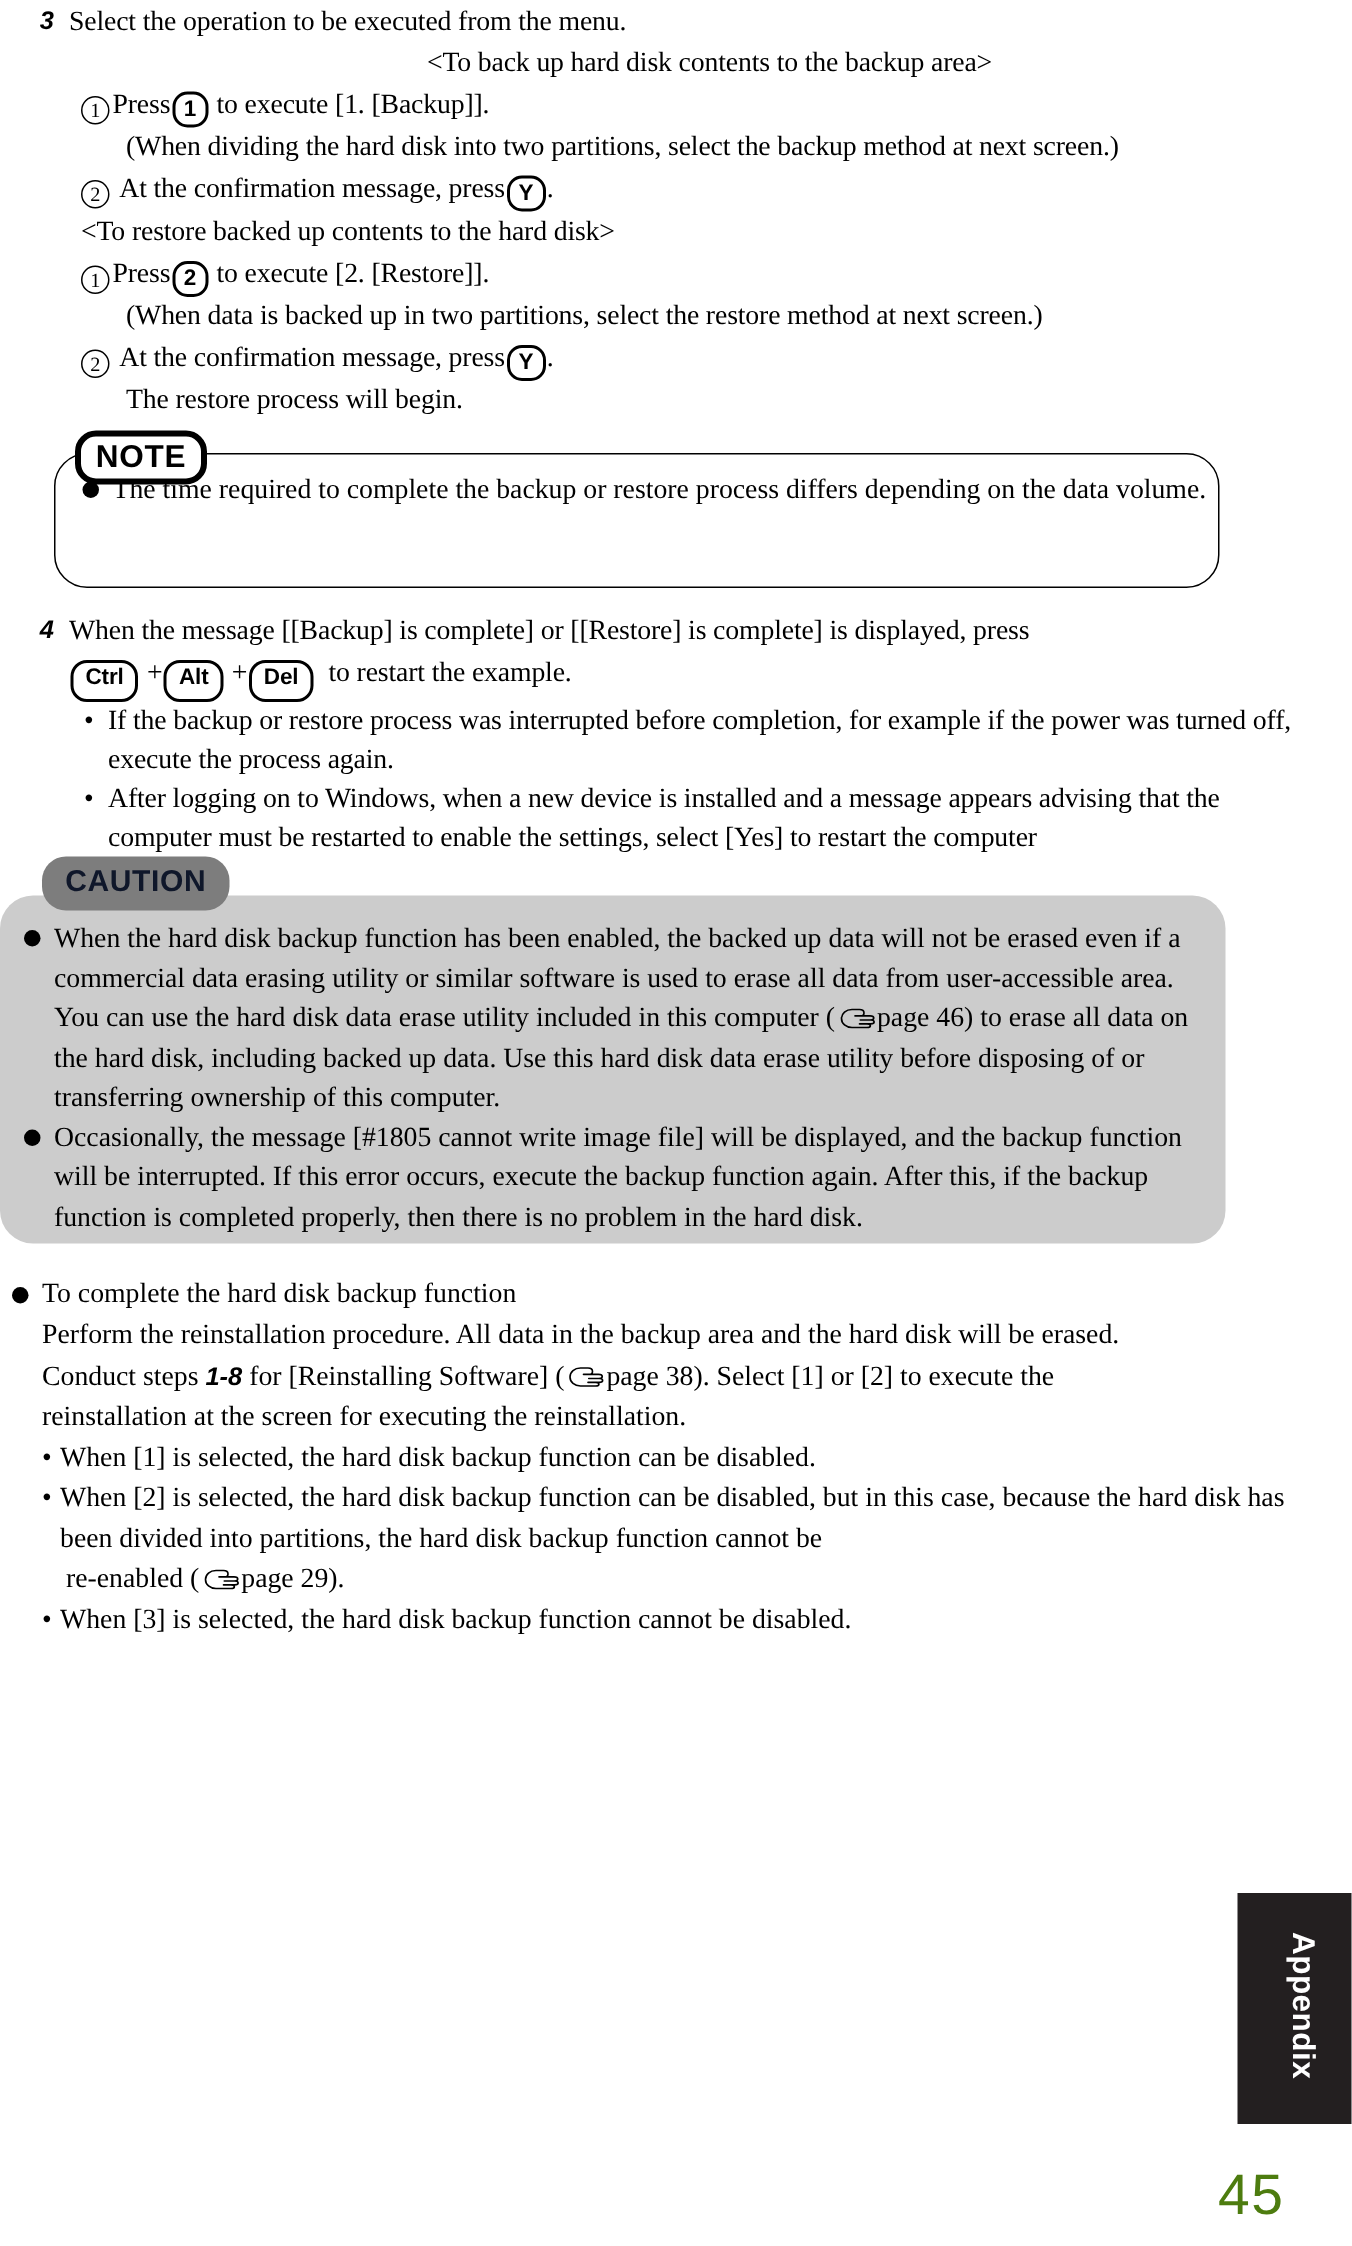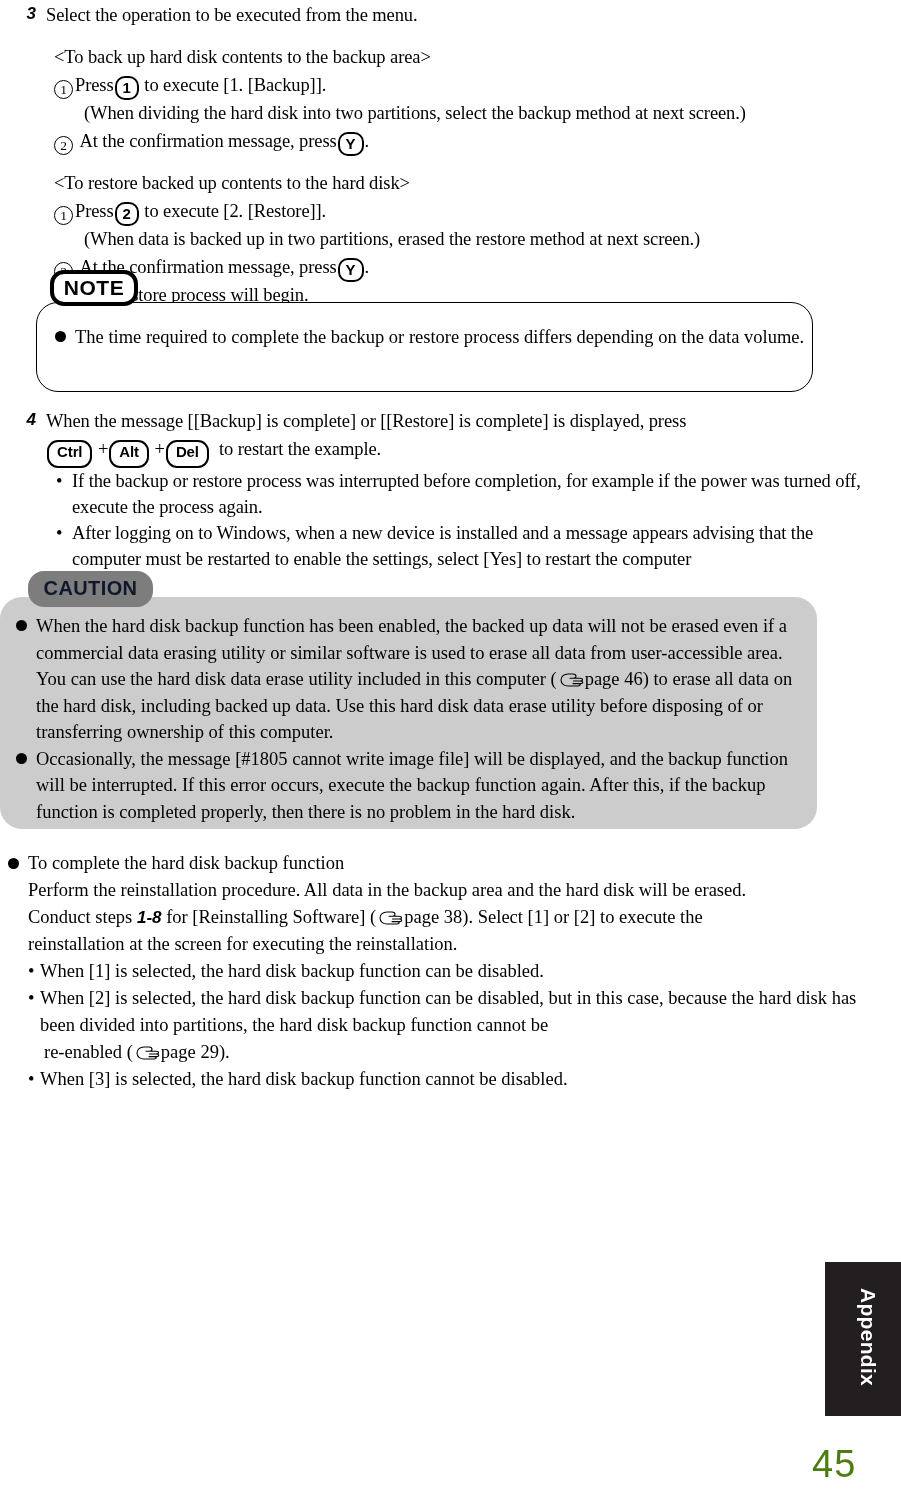--- a/index.html
+++ b/index.html
@@ -209,49 +209,49 @@
 <body>
 
 <div class="page">
 
   <div class="step" style="left:12px; top:2px; width:880px;">
     <div class="step-num">3</div>
     <div class="step-body body-txt">
 
       <div class="line">Select the operation to be executed from the menu.</div>
 
-      <div class="line ind-1" style="margin-top:16px;">&lt;To back up hard disk contents to the backup area&gt;</div>
+      <div class="line ind-1" style="margin-top:1px;text-align:center;">&lt;To back up hard disk contents to the backup area&gt;</div>
 
       <div class="line ind-1" style="margin-top:2px;">
         <span class="circnum">1</span><span>Press</span><span class="key narrow">1</span>&nbsp;<span>to execute [1. [Backup]].</span>
       </div>
       <div class="line ind-2">(When dividing the hard disk into two partitions, select the backup method at next screen.)</div>
 
       <div class="line ind-1" style="margin-top:2px;">
         <span class="circnum">2</span>&nbsp;<span>At the confirmation message, press</span><span class="key narrow">Y</span><span>.</span>
       </div>
 
-      <div class="line ind-1" style="margin-top:14px;">&lt;To restore backed up contents to the hard disk&gt;</div>
+      <div class="line ind-1" style="margin-top:1px;">&lt;To restore backed up contents to the hard disk&gt;</div>
 
       <div class="line ind-1" style="margin-top:2px;">
         <span class="circnum">1</span><span>Press</span><span class="key narrow">2</span>&nbsp;<span>to execute [2. [Restore]].</span>
       </div>
-      <div class="line ind-2">(When data is backed up in two partitions, erased the restore method at next screen.)</div>
+      <div class="line ind-2">(When data is backed up in two partitions, select the restore method at next screen.)</div>
 
       <div class="line ind-1" style="margin-top:2px;">
         <span class="circnum">2</span>&nbsp;<span>At the confirmation message, press</span><span class="key narrow">Y</span><span>.</span>
       </div>
       <div class="line ind-2">The restore process will begin.</div>
 
     </div>
   </div>
 
   <div class="note-box" style="left:36px; top:302px; width:777px; height:90px;"></div>
-  <div class="note-badge" style="left:50px; top:270px; width:88px; height:36px;">NOTE</div>
-  <div class="note-text" style="left:55px; top:324px; width:750px;">
+  <div class="note-badge" style="left:50px; top:287px; width:88px; height:36px;">NOTE</div>
+  <div class="note-text" style="left:55px; top:314px; width:750px;">
     <div style="display:flex;">
       <span class="dot-bullet" style="flex:none; margin-top:7px;"></span>
       <span style="flex:1;">The time required to complete the backup or restore process differs depending on the data volume.</span>
     </div>
   </div>
 
   <div class="step" style="left:12px; top:408px; width:860px;">
     <div class="step-num">4</div>
     <div class="step-body body-txt">
 

